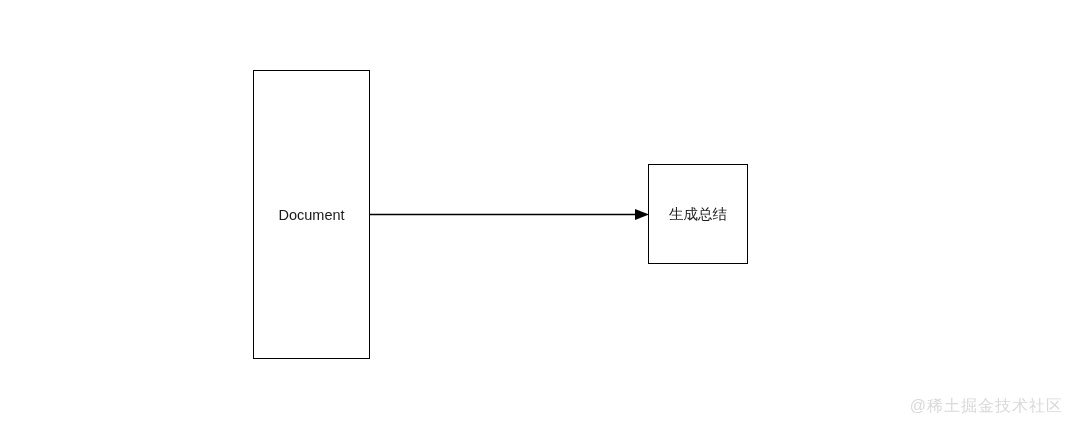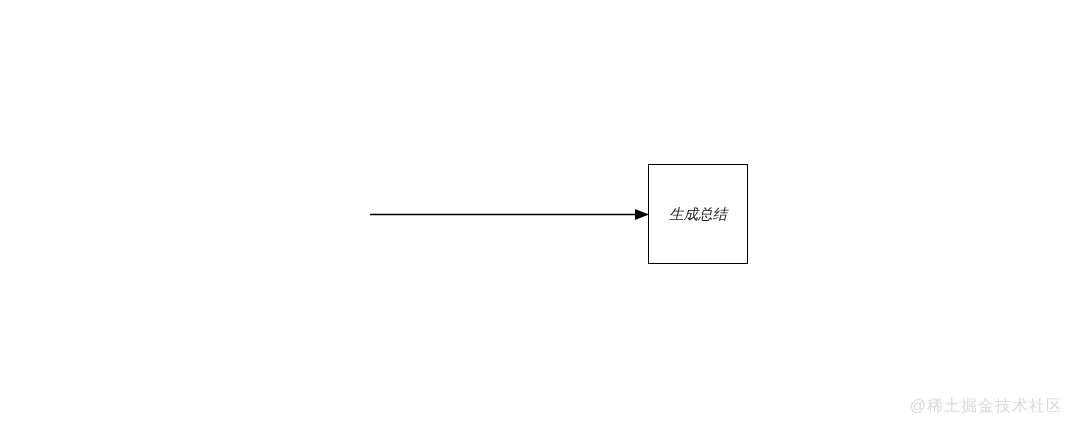--- a/index.html
+++ b/index.html
@@ -31,21 +31,20 @@
     left: 253px;
     top: 70px;
     width: 117px;
     height: 289px;
   }
   .node-summary {
     left: 648px;
     top: 164px;
     width: 100px;
     height: 100px;
-    font-style: italic;
   }
   .edge-svg {
     position: absolute;
     left: 370px;
     top: 204px;
     width: 279px;
     height: 21px;
     display: block;
     overflow: visible;
   }
@@ -57,20 +56,23 @@
     font-size: 16px;
     letter-spacing: 1px;
     user-select: none;
   }
 </style>
 </head>
 <body>
 
 <div class="canvas">
 
+  <div class="node node-document">
+    <span>Document</span>
+  </div>
 
   <svg class="edge-svg" viewBox="0 0 279 21" xmlns="http://www.w3.org/2000/svg" aria-hidden="true">
     <line x1="0" y1="10.5" x2="266" y2="10.5" stroke="#000000" stroke-width="1.5"></line>
     <polygon points="265,5 279,10.5 265,16" fill="#000000"></polygon>
   </svg>
 
   <div class="node node-summary">
     <span>生成总结</span>
   </div>
 

